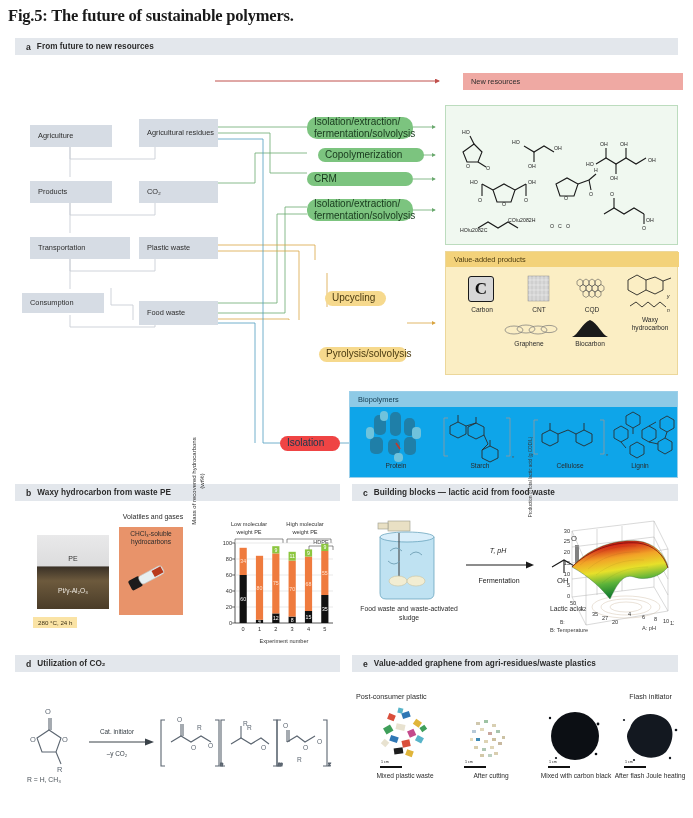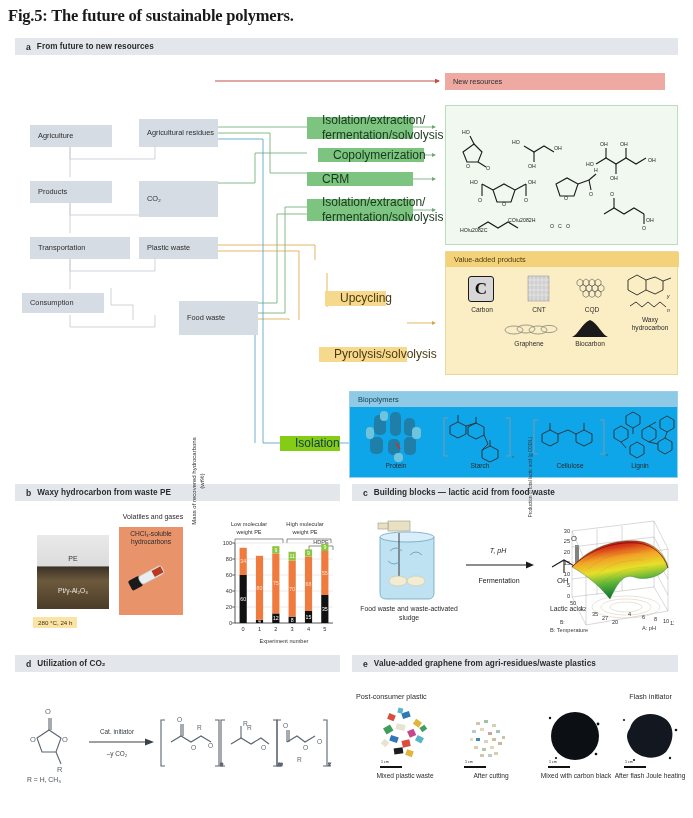--- a/index.html
+++ b/index.html
@@ -59,27 +59,28 @@
     color: #2d2d2d;
   }
   .band-red { background: #efa9a3; }
   .band-green-head { background: #78c27e; color:#1e3d22; }
   .band-yellow-head { background: #f3d27a; color:#4a3a10; }
   .band-blue-head { background: #8ecae6; color:#12384d; }
 
   .procbox {
     position: absolute;
     display: flex; align-items: center;
-    padding-left: 15px;
-    font-size: 12px;
+    padding-left: 7px;
+    font-size: 10px;
     line-height: 1.22;
+    border-radius: 10px;
   }
   .proc-green { background: #7cc47f; color: #17381c; }
   .proc-yellow { background: #f6d98d; color: #4a3a10; }
-  .proc-blue { background: #84cc16; color: #12384d; }
+  .proc-blue { background: #ef4444; color: #12384d; }
 
   .region {
     position: absolute;
     border: 1px solid #cfd6dd;
   }
   .region-green { background: #f0f8f0; border-color:#bcdcbe; }
   .region-yellow { background: #fbeec4; border-color:#ecd79a; }
   .region-blue { background: #0ea5e9; border-color:#9ccfe9; }
 
   
@@ -174,31 +175,31 @@
       <path d="M203,264 L274,264 L274,265" stroke="#d9a441" stroke-width="0.8" fill="none"></path>
       <path d="M312,218 L312,252" stroke="#d9a441" stroke-width="0.8" fill="none"></path>
       <line x1="392" y1="268" x2="420" y2="268" stroke="#d9a441" stroke-width="0.8" marker-end="url(#arrY)"></line>
 
       <path d="M203,84 L248,84 L248,388" stroke="#4f9dbf" stroke-width="0.8" fill="none"></path>
       <path d="M203,268 L240,268 L240,388" stroke="#4f9dbf" stroke-width="0.8" fill="none"></path>
       <path d="M248,388 L265,388" stroke="#4f9dbf" stroke-width="0.8" fill="none"></path>
       <line x1="325" y1="388" x2="348" y2="388" stroke="#4f9dbf" stroke-width="0.8" marker-end="url(#arrB)"></line>
     </svg>
 
-    <div class="bandhead band-red" style="left:430px; top:18px; width:220px; height:17px;">New resources</div>
+    <div class="bandhead band-red" style="left:448px; top:18px; width:220px; height:17px;">New resources</div>
 
     <div class="flowbox" style="left:15px; top:70px; width:82px; height:22px;">Agriculture</div>
     <div class="flowbox" style="left:15px; top:126px; width:82px; height:22px;">Products</div>
     <div class="flowbox" style="left:15px; top:182px; width:100px; height:22px;">Transportation</div>
     <div class="flowbox" style="left:7px; top:238px; width:82px; height:20px;">Consumption</div>
 
     <div class="flowbox multi" style="left:124px; top:64px; width:79px; height:28px;">Agricultural residues</div>
-    <div class="flowbox" style="left:124px; top:126px; width:79px; height:36px;">CO₂</div>
+    <div class="flowbox" style="left:124px; top:126px; width:79px; height:22px;">CO₂</div>
     <div class="flowbox" style="left:124px; top:182px; width:79px; height:22px;">Plastic waste</div>
-    <div class="flowbox" style="left:124px; top:246px; width:79px; height:34px;margin-left:40px;">Food waste</div>
+    <div class="flowbox" style="left:124px; top:246px; width:79px; height:24px;">Food waste</div>
 
     <div class="procbox proc-green" style="left:292px; top:62px; width:106px; height:22px;">Isolation/extraction/ fermentation/solvolysis</div>
     <div class="procbox proc-green" style="left:292px; top:93px; width:106px; height:14px;margin-left:11px;">Copolymerization</div>
     <div class="procbox proc-green" style="left:292px; top:117px; width:106px; height:14px;">CRM</div>
     <div class="procbox proc-green" style="left:292px; top:144px; width:106px; height:22px;">Isolation/extraction/ fermentation/solvolysis</div>
 
     <div class="procbox proc-yellow" style="left:310px; top:236px; width:61px; height:15px;">Upcycling</div>
     <div class="procbox proc-yellow" style="left:304px; top:292px; width:88px; height:15px;">Pyrolysis/solvolysis</div>
 
     <div class="procbox proc-blue" style="left:265px; top:381px; width:60px; height:15px;">Isolation</div>

